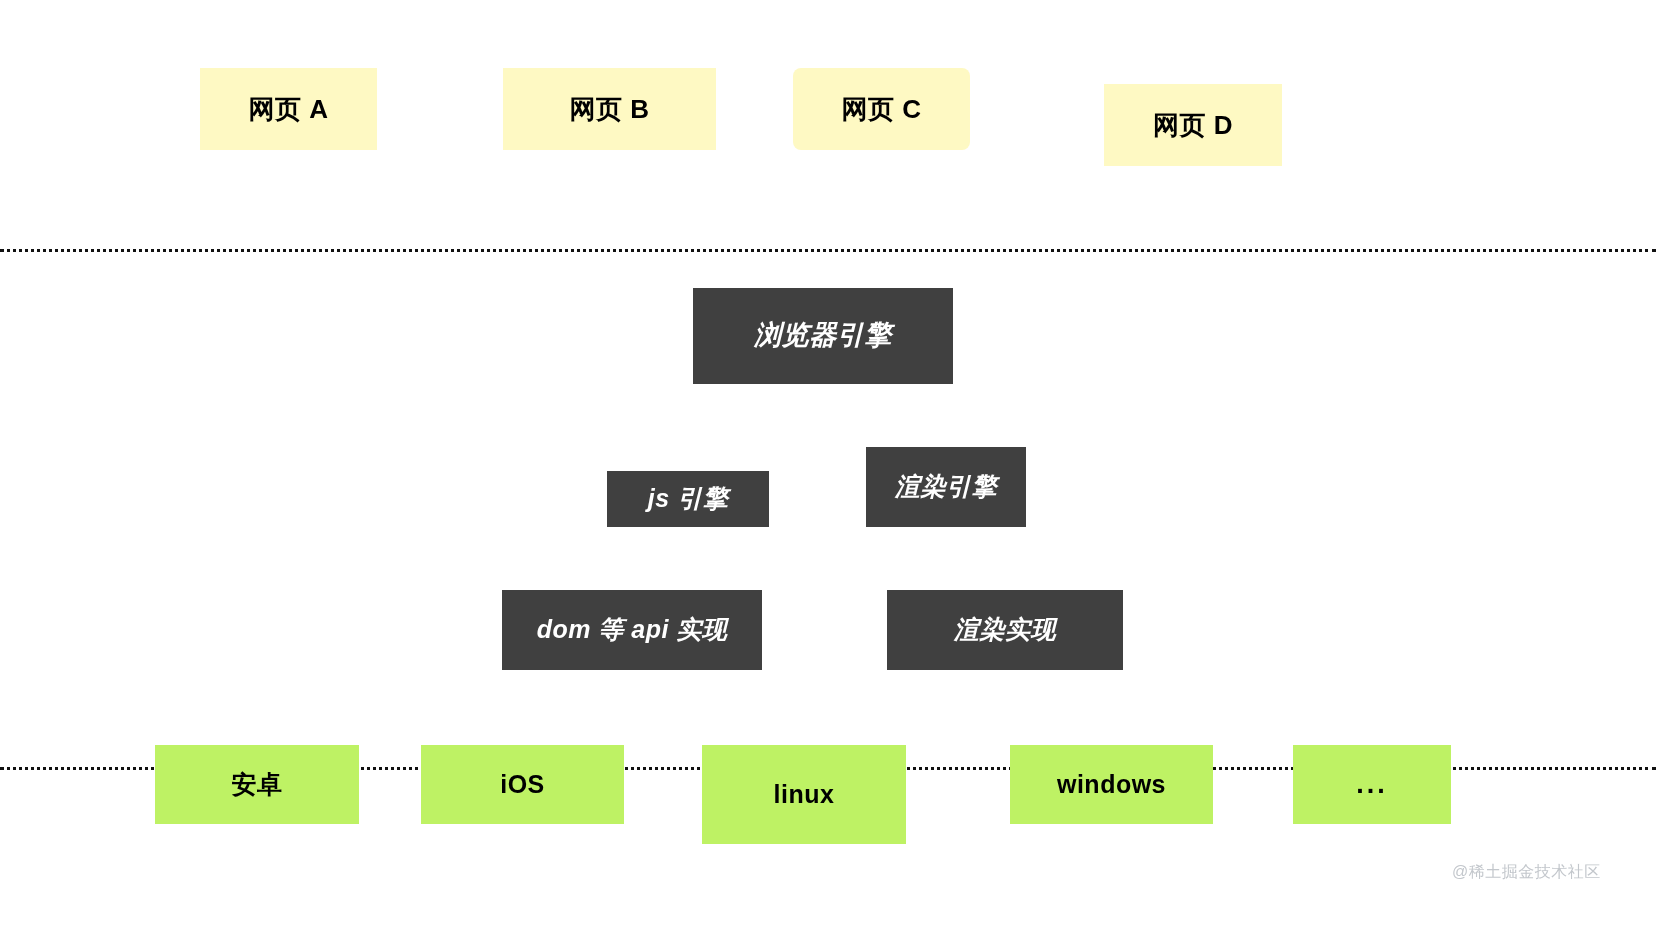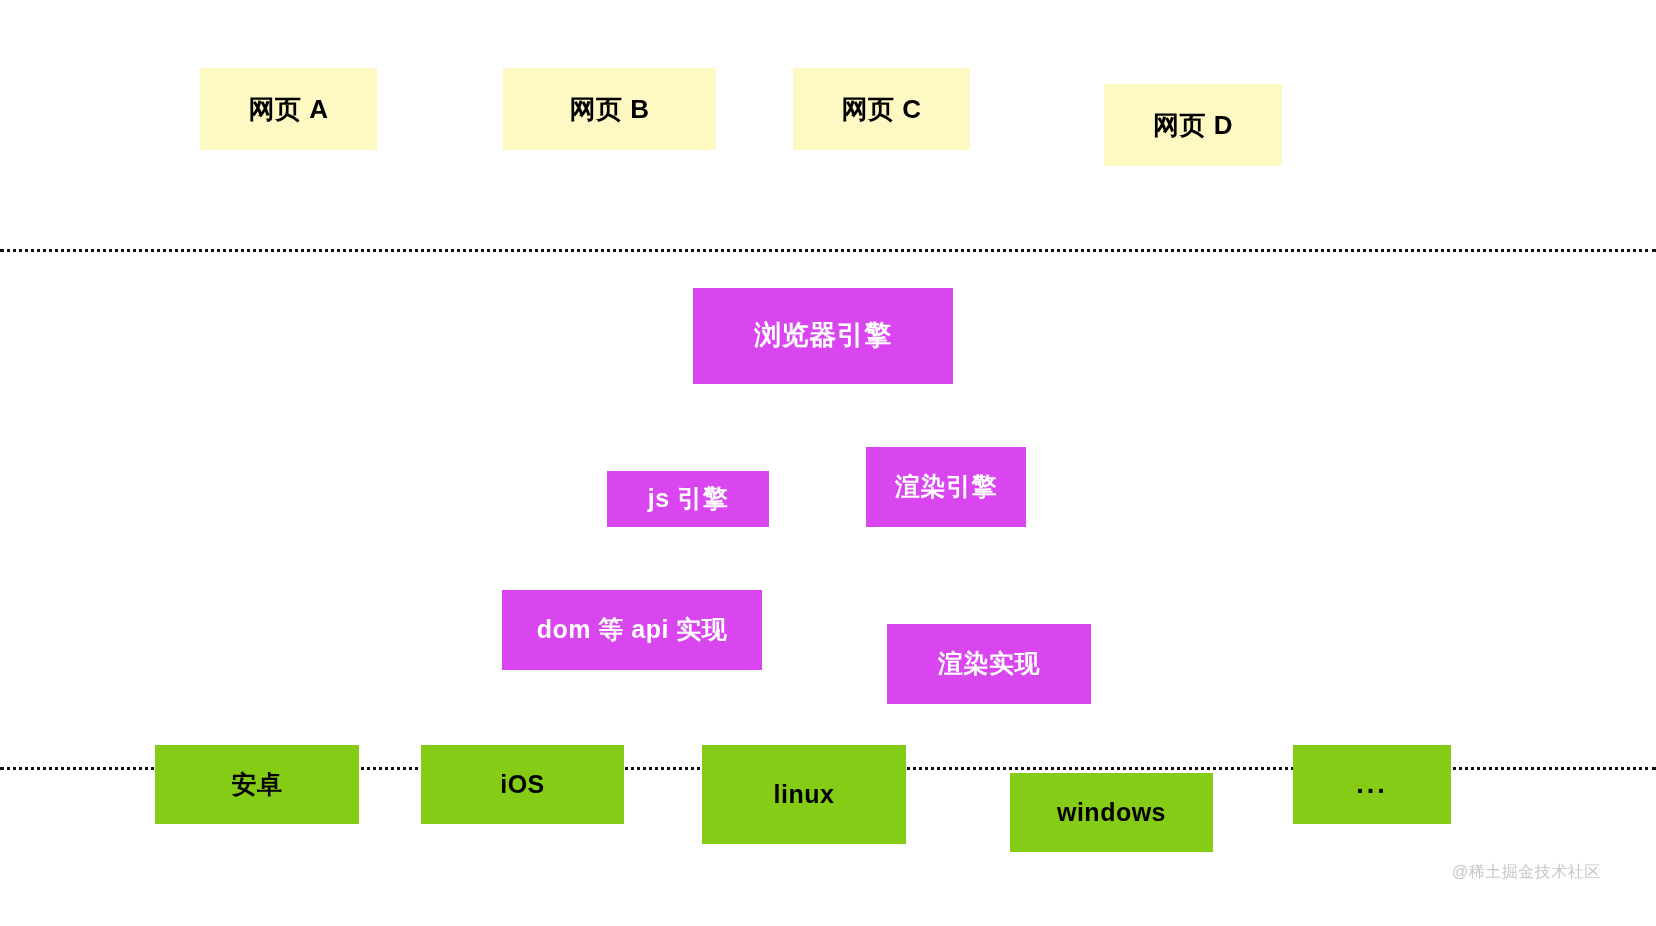--- a/index.html
+++ b/index.html
@@ -35,32 +35,33 @@
   .page-node {
     background: #fef9c3;
     color: #000000;
     font-size: 26px;
     font-weight: 700;
     letter-spacing: 0.5px;
   }
 
   
   .engine-node {
-    background: #d946ef;
+    background: #404040;
     color: #ffffff;
     font-weight: 700;
     letter-spacing: 0.5px;
+    font-style: italic;
   }
   .engine-node.lvl1 { font-size: 27px; }
   .engine-node.lvl2 { font-size: 25px; }
   .engine-node.lvl3 { font-size: 25px; }
 
   
   .os-node {
-    background: #84cc16;
+    background: #bef264;
     color: #000000;
     font-size: 25px;
     font-weight: 700;
     letter-spacing: 0.5px;
   }
   .os-node.ellipsis-node {
     font-size: 27px;
     letter-spacing: 3px;
   }
 
@@ -88,21 +89,21 @@
 
 <div id="canvas">
 
   <div>
     <div class="node page-node" style="left: 200px; top: 68px; width: 177px; height: 82px;">
       <span>网页 A</span>
     </div>
     <div class="node page-node" style="left: 503px; top: 68px; width: 213px; height: 82px;">
       <span>网页 B</span>
     </div>
-    <div class="node page-node" style="left: 793px; top: 68px; width: 177px; height: 82px;">
+    <div class="node page-node" style="left: 793px; top: 68px; width: 177px; height: 82px; border-radius: 8px;">
       <span>网页 C</span>
     </div>
     <div class="node page-node" style="left: 1104px; top: 84px; width: 178px; height: 82px;">
       <span>网页 D</span>
     </div>
   </div>
 
   <div class="divider" style="top: 249px;"></div>
 
   <div>
@@ -114,38 +115,38 @@
     <div class="node engine-node lvl2" style="left: 607px; top: 447px; width: 162px; height: 56px; margin-top: 24px;">
       <span>js 引擎</span>
     </div>
     <div class="node engine-node lvl2" style="left: 866px; top: 447px; width: 160px; height: 80px;">
       <span>渲染引擎</span>
     </div>
 
     <div class="node engine-node lvl3" style="left: 502px; top: 590px; width: 260px; height: 80px;">
       <span>dom 等 api 实现</span>
     </div>
-    <div class="node engine-node lvl3" style="left: 887px; top: 624px; width: 204px; height: 80px;">
+    <div class="node engine-node lvl3" style="left: 887px; top: 590px; width: 236px; height: 80px;">
       <span>渲染实现</span>
     </div>
   </div>
 
   <div class="divider" style="top: 767px;"></div>
 
   <div>
     <div class="node os-node" style="left: 155px; top: 745px; width: 204px; height: 79px;">
       <span>安卓</span>
     </div>
     <div class="node os-node" style="left: 421px; top: 745px; width: 203px; height: 79px;">
       <span>iOS</span>
     </div>
     <div class="node os-node" style="left: 702px; top: 745px; width: 204px; height: 99px;">
       <span>linux</span>
     </div>
-    <div class="node os-node" style="left: 1010px; top: 745px; width: 203px; height: 79px; margin-top: 28px;">
+    <div class="node os-node" style="left: 1010px; top: 745px; width: 203px; height: 79px;">
       <span>windows</span>
     </div>
     <div class="node os-node ellipsis-node" style="left: 1293px; top: 745px; width: 158px; height: 79px;">
       <span>...</span>
     </div>
   </div>
 
   <div class="watermark" style="left: 1404px; top: 862px; margin-left: 48px;">@稀土掘金技术社区</div>
 
 </div>

